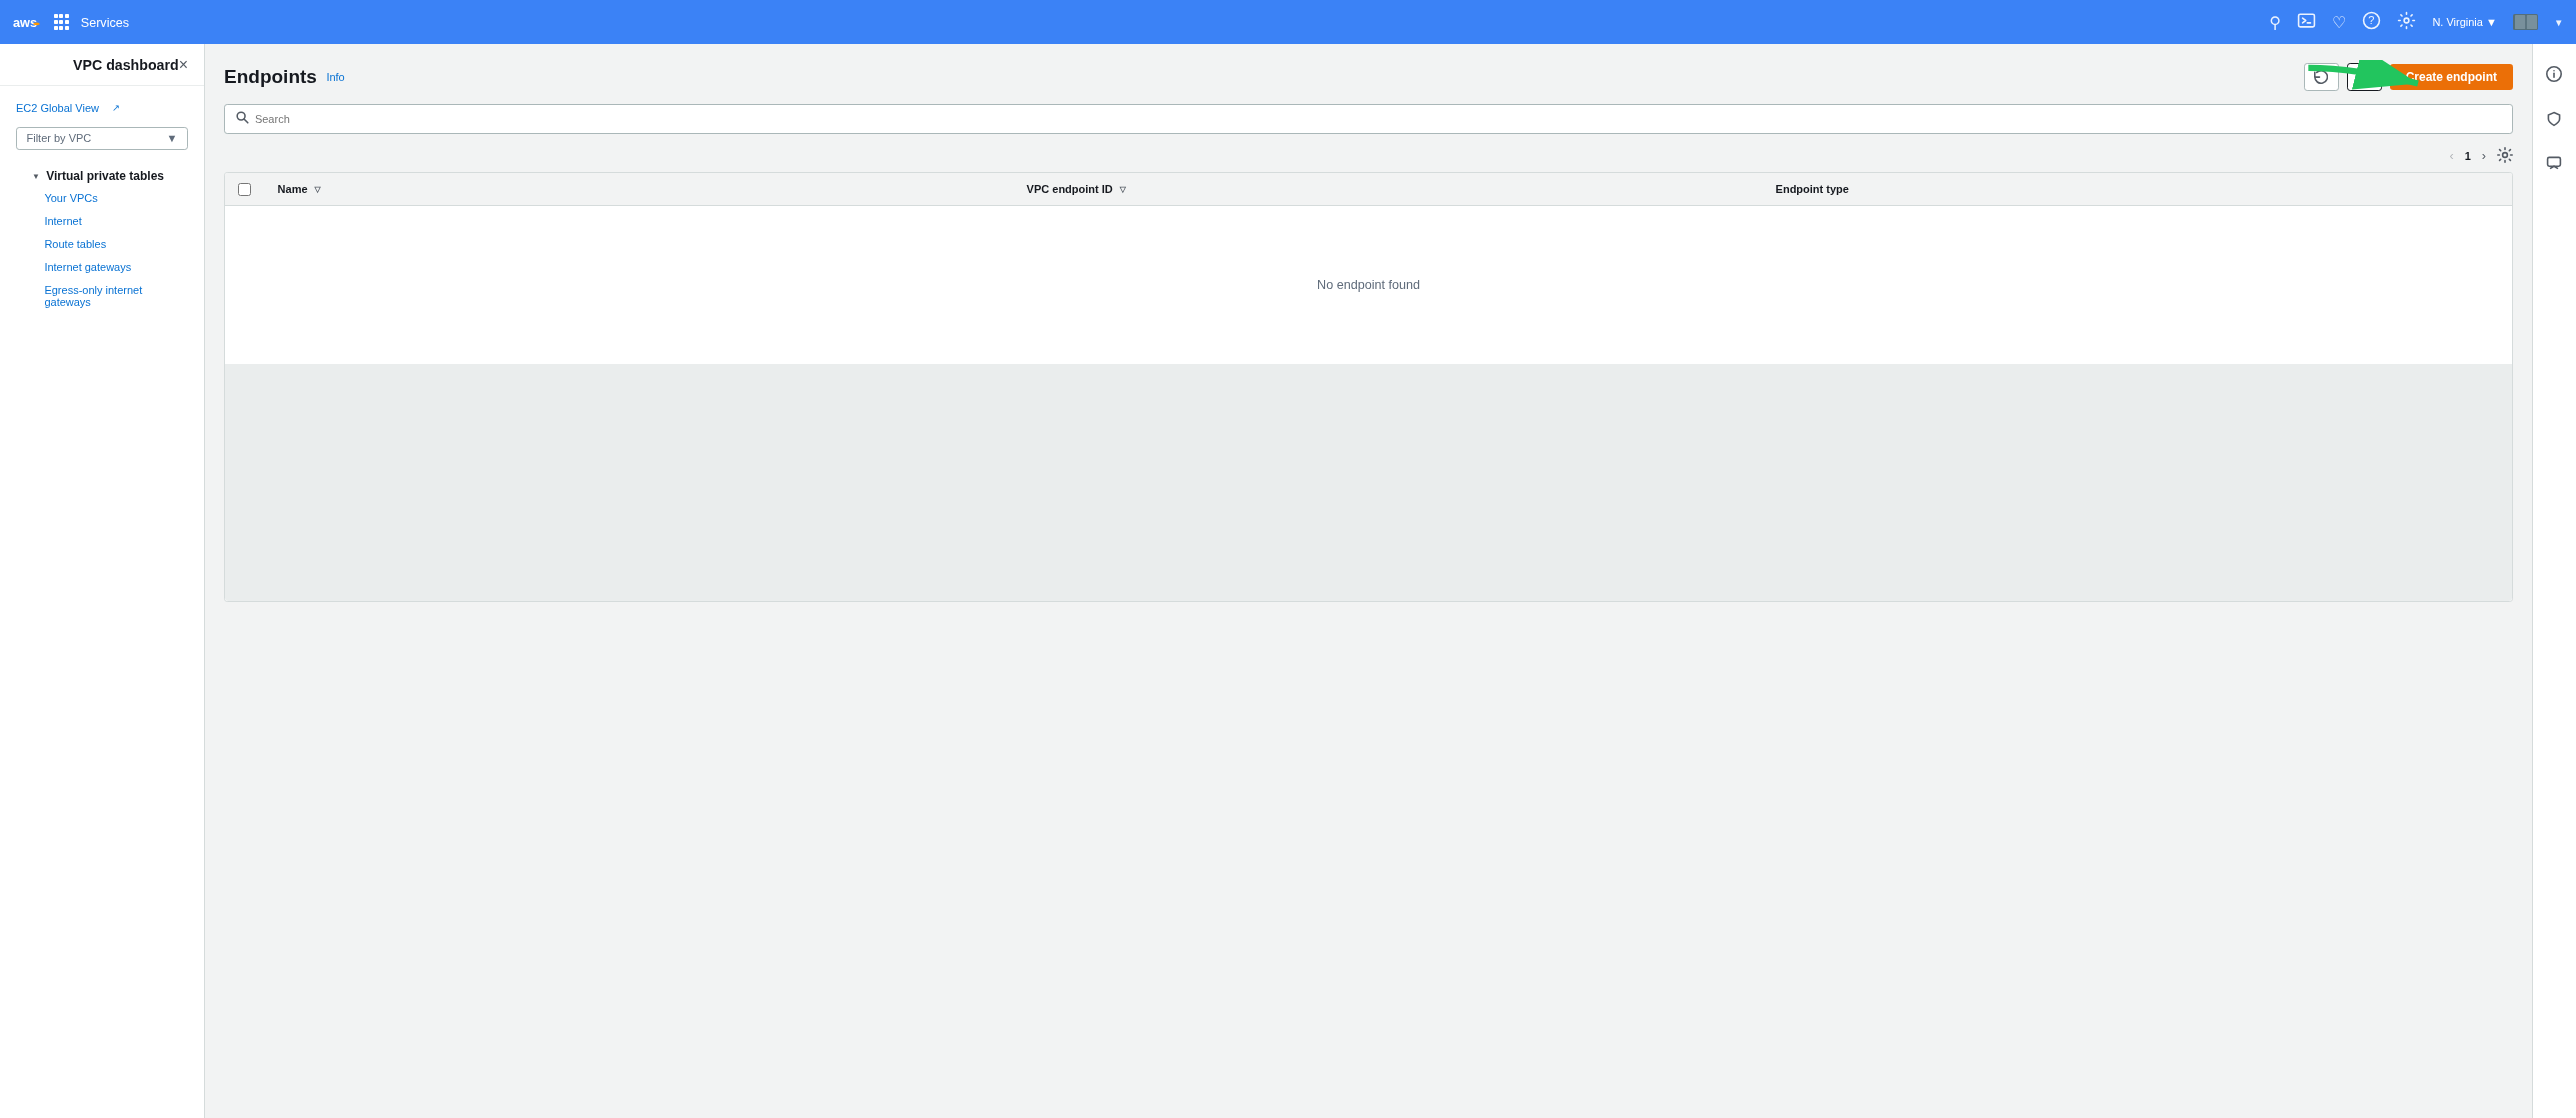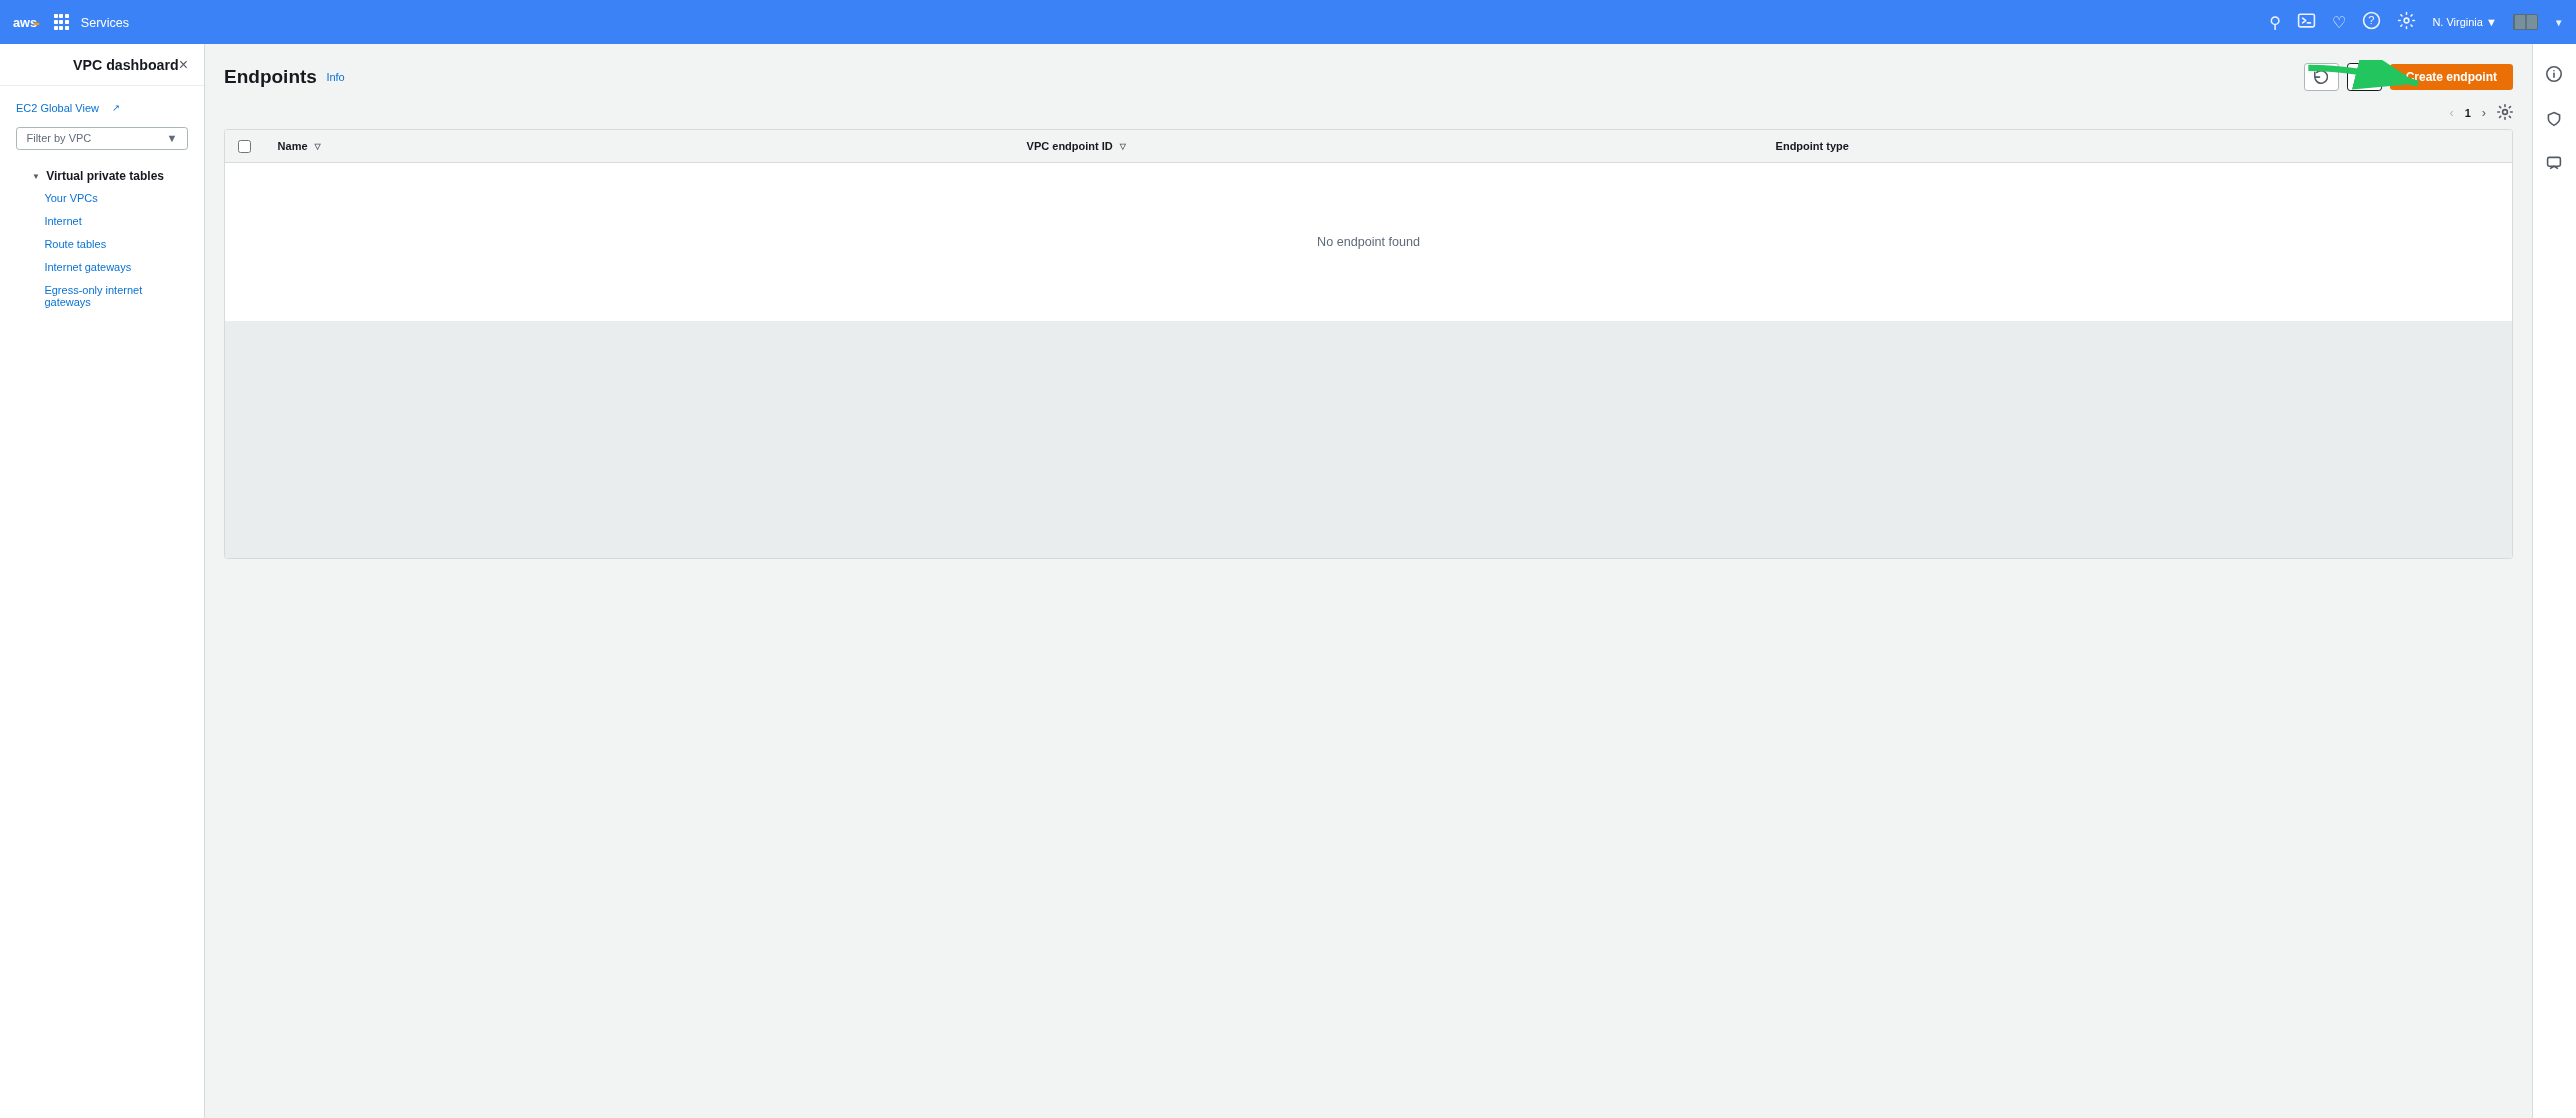--- a/index.html
+++ b/index.html
@@ -483,20 +483,29 @@
         <button class="action-btn">
           <svg width="14.2" height="14.2" viewBox="0 0 18 18" fill="none">
               <path d="M1 9A8 8 0 1 0 3.5 3M1 3v6h6" stroke="#545b64" stroke-width="2" stroke-linecap="round" stroke-linejoin="round"></path>
             </svg>
         </button>
         <div class="actions-box"></div>
         <button class="create-btn">Create endpoint</button>
       </div>
     </div>
 
+    <div class="search-bar">
+      <span class="search-icon-svg">
+        <svg width="12.6" height="12.6" viewBox="0 0 16 16" fill="none">
+            <circle cx="6.5" cy="6.5" r="5" stroke="#545b64" stroke-width="2"></circle>
+            <line x1="10.5" y1="10.5" x2="15" y2="15" stroke="#545b64" stroke-width="2" stroke-linecap="round"></line>
+          </svg>
+      </span>
+      <input type="text" placeholder="Search" style="">
+    </div>
 
     <div class="table-controls">
       <button class="pagination-btn" disabled="">‹</button>
       <span class="pagination-info">1</span>
       <button class="pagination-btn">›</button>
       <button class="settings-btn">
         <svg width="16" height="16" viewBox="0 0 20 20" fill="none">
             <circle cx="10" cy="10" r="3" stroke="#545b64" stroke-width="2"></circle>
             <path d="M10 1v2M10 17v2M1 10h2M17 10h2M3.22 3.22l1.41 1.41M15.37 15.37l1.41 1.41M3.22 16.78l1.41-1.41M15.37 4.63l1.41-1.41" stroke="#545b64" stroke-width="2" stroke-linecap="round"></path>
           </svg>

